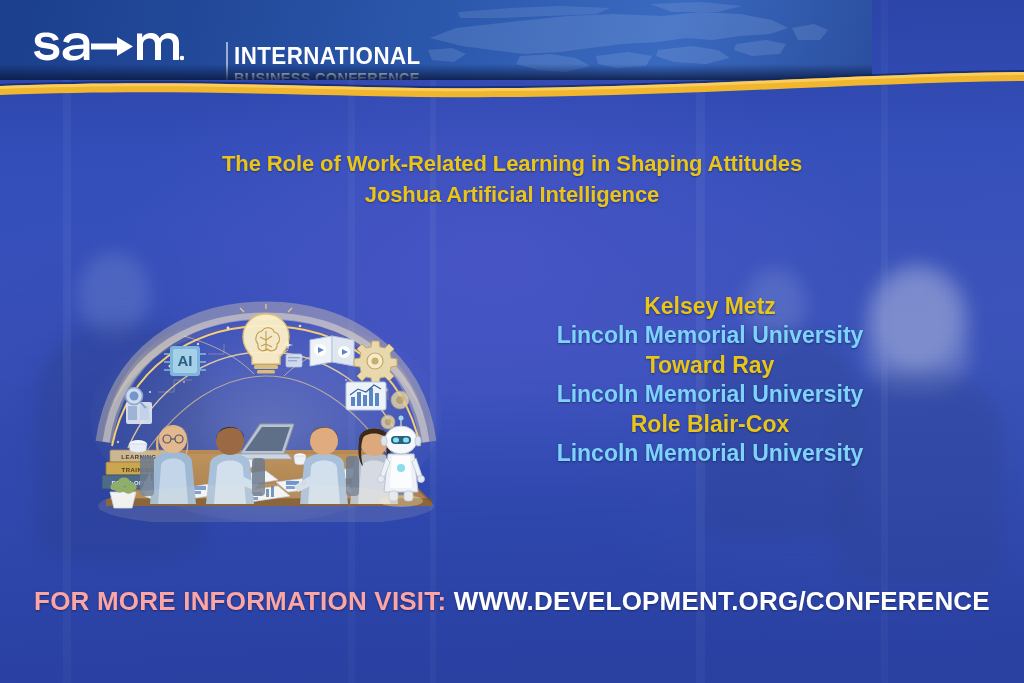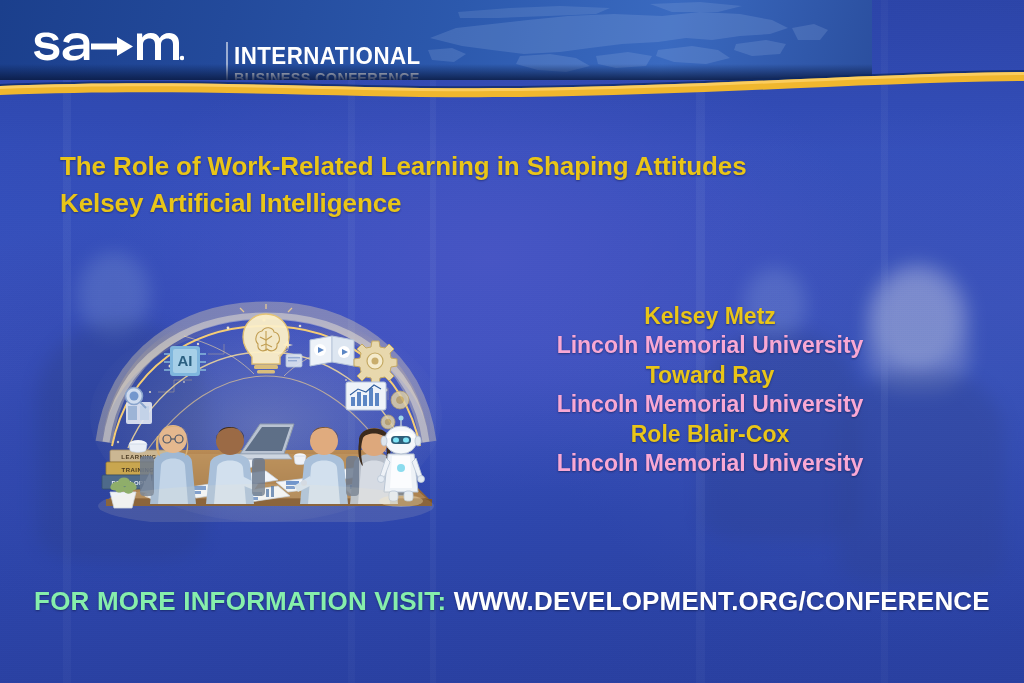--- a/index.html
+++ b/index.html
@@ -70,47 +70,47 @@
     display:block;color:#ffffff;font-size:15.5px;font-weight:bold;
     letter-spacing:.4px;margin-top:2px;transform:scaleX(.93);transform-origin:left center;
   }
 
   
   .swoosh{position:absolute;left:0;top:64px;width:1024px;height:34px;}
 
   
   .title{
     position:absolute;left:60px;top:148px;width:904px;
-    text-align:left;color:#e9c518;
-    font-size:26px;font-weight:bold;line-height:1.42;
+    text-align:center;color:#e9c518;
+    font-size:22px;font-weight:bold;line-height:1.42;
     letter-spacing:-.1px;
     text-shadow:0 1px 2px rgba(10,20,60,.45);
   }
   .title .ln{display:block;}
 
   
   .authors{
-    position:absolute;left:520px;top:302px;width:380px;text-align:center;
+    position:absolute;left:520px;top:292px;width:380px;text-align:center;
     line-height:1.28;
   }
   .au-name{
     display:block;color:#e9c518;font-size:23px;font-weight:bold;
     text-shadow:0 1px 2px rgba(10,20,60,.5);
   }
   .au-aff{
-    display:block;color:#f9a8d4;font-size:23px;font-weight:bold;
+    display:block;color:#7dd3fc;font-size:23px;font-weight:bold;
     text-shadow:0 1px 2px rgba(10,20,60,.5);
   }
 
   
   .footer{
     position:absolute;left:0;top:586px;width:1024px;text-align:center;
     font-size:26px;font-weight:bold;letter-spacing:.2px;white-space:nowrap;
   }
-  .footer .f-label{color:#86efac;text-shadow:0 1px 2px rgba(10,20,60,.5);}
+  .footer .f-label{color:#fca5a5;text-shadow:0 1px 2px rgba(10,20,60,.5);}
   .footer .f-url{color:#ffffff;text-shadow:0 1px 2px rgba(10,20,60,.5);}
 
   
   .illus{position:absolute;left:88px;top:296px;width:356px;height:226px;}
 </style>
 </head>
 <body>
 
 <div class="slide">
 
@@ -185,21 +185,21 @@
   </div>
 
   <svg class="swoosh" viewBox="0 0 1024 34" preserveAspectRatio="none">
     <path d="M0,20 C200,12 340,24 520,22 C700,20 860,8 1024,6 L1024,16 C860,18 700,30 520,32 C340,34 200,22 0,30 Z" fill="#0f2a63" opacity="0.75"></path>
     <path d="M0,22 C200,14 340,26 520,24 C700,22 860,10 1024,8 L1024,17 C860,19 700,31 520,33 C340,35 200,23 0,31 Z" fill="#f0b72e"></path>
     <path d="M0,22 C200,14 340,26 520,24 C700,22 860,10 1024,8 L1024,11 C860,13 700,25 520,27 C340,29 200,17 0,25 Z" fill="#ffd572" opacity="0.7"></path>
   </svg>
 
   <div class="title">
     <span class="ln">The Role of Work-Related Learning in Shaping Attitudes</span>
-    <span class="ln">Kelsey Artificial Intelligence</span>
+    <span class="ln">Joshua Artificial Intelligence</span>
   </div>
 
   <svg class="illus" viewBox="0 0 356 226">
     <defs>
       <radialGradient id="arcGlow" cx="50%" cy="72%" r="62%">
         <stop offset="0%" stop-color="#ffe9a8" stop-opacity="0"></stop>
         <stop offset="62%" stop-color="#ffd98a" stop-opacity=".30"></stop>
         <stop offset="100%" stop-color="#ffc660" stop-opacity="0"></stop>
       </radialGradient>
       <linearGradient id="tableG" x1="0" y1="0" x2="0" y2="1">

